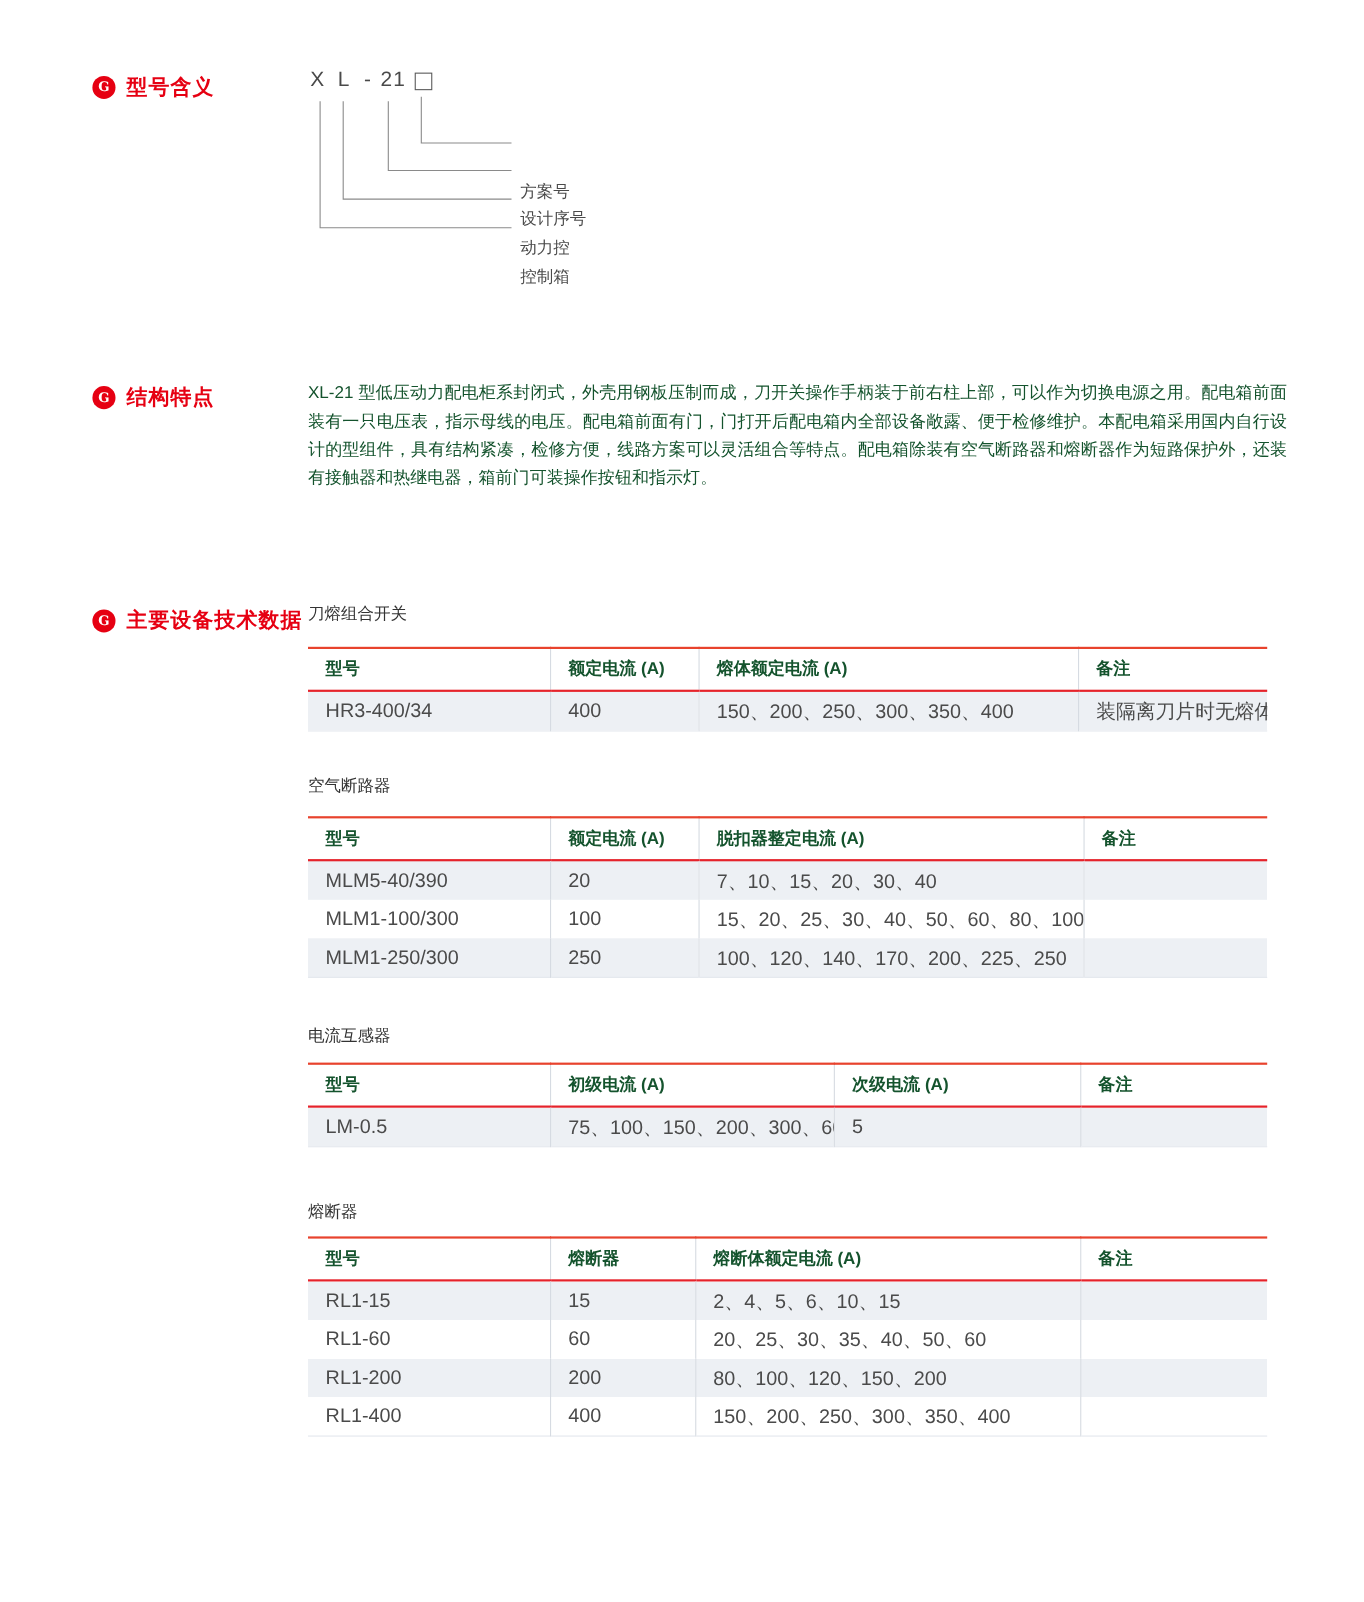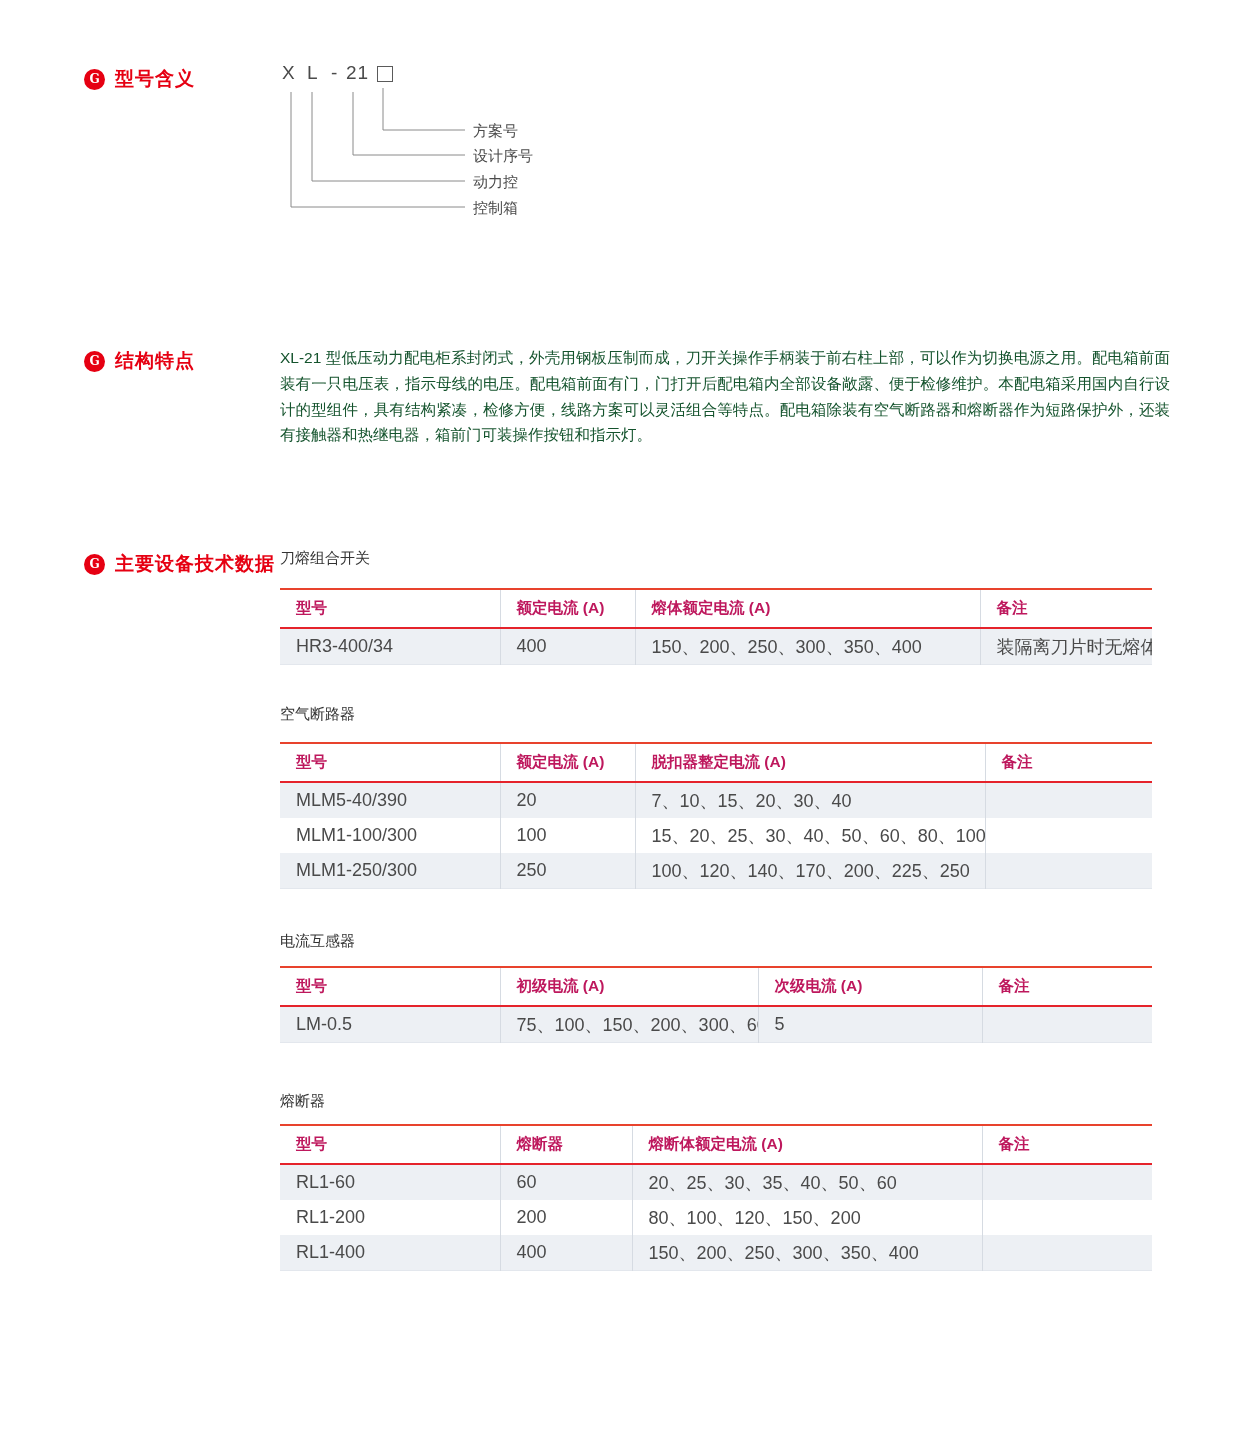--- a/index.html
+++ b/index.html
@@ -59,20 +59,21 @@
     background: #fff;
   }
   .dlines { position: absolute; left: 280px; top: 85px; }
   .dlabel {
     position: absolute;
     left: 473px;
     font-size: 15px;
     color: #4a4a4a;
     line-height: 19px;
     white-space: nowrap;
+    margin-top: 44px;
   }
 
   
   .para {
     position: absolute;
     left: 280px; top: 345px;
     width: 890px;
     font-size: 15.5px;
     line-height: 25.8px;
     color: #14532d;
@@ -94,21 +95,21 @@
     border-collapse: collapse;
     table-layout: fixed;
     border-top: 2px solid #e8432d;
     border-bottom: 1px solid #e3e7ed;
   }
   .dtable th {
     height: 37px;
     border-bottom: 2px solid #e5232b;
     font-size: 15.5px;
     font-weight: 600;
-    color: #be185d;
+    color: #14532d;
     text-align: left;
     padding: 0 16px;
     white-space: nowrap;
     overflow: hidden;
   }
   .dtable td {
     height: 35px;
     font-size: 18px;
     font-weight: 400;
     color: #4a4a4a;
@@ -267,20 +268,26 @@
         <thead>
           <tr>
             <th>型号</th>
             <th>熔断器</th>
             <th>熔断体额定电流 (A)</th>
             <th>备注</th>
           </tr>
         </thead>
         <tbody>
           <tr>
+            <td>RL1-15</td>
+            <td>15</td>
+            <td>2、4、5、6、10、15</td>
+            <td></td>
+          </tr>
+          <tr>
             <td>RL1-60</td>
             <td>60</td>
             <td>20、25、30、35、40、50、60</td>
             <td></td>
           </tr>
           <tr>
             <td>RL1-200</td>
             <td>200</td>
             <td>80、100、120、150、200</td>
             <td></td>

